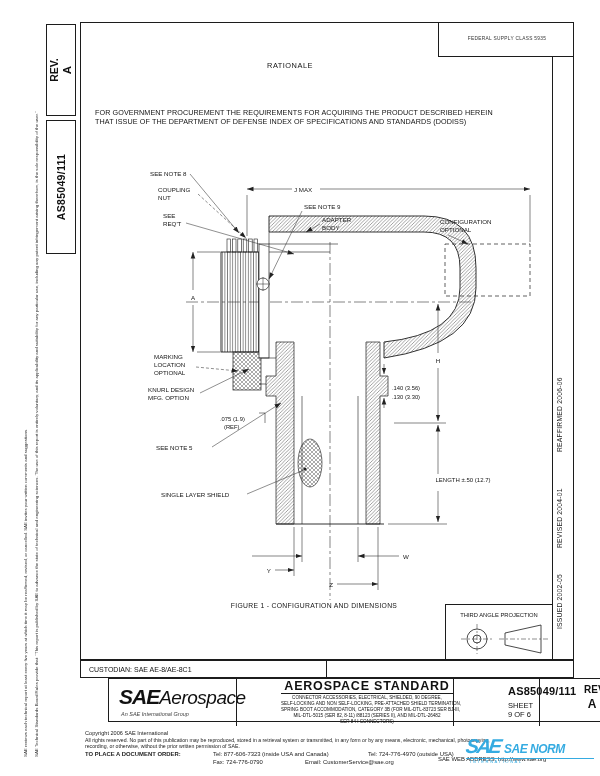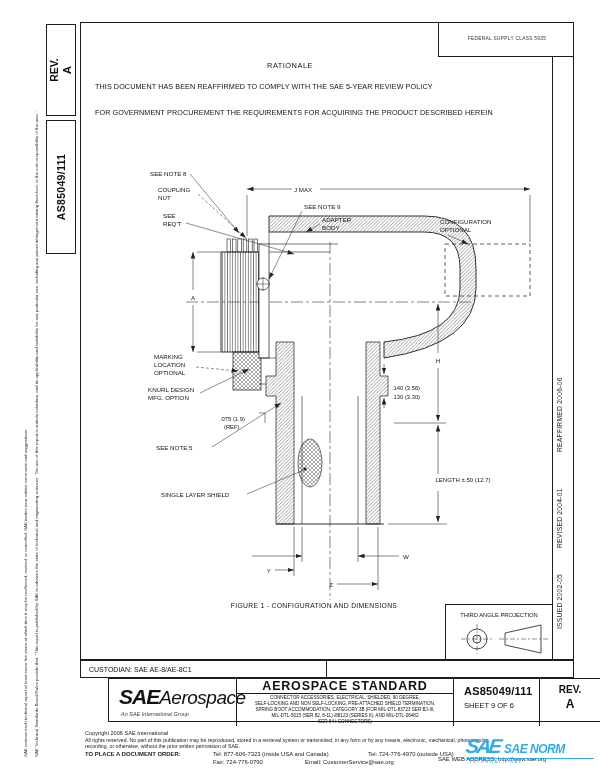--- a/index.html
+++ b/index.html
@@ -10,21 +10,21 @@
   .whitebg{background:#fff;}
   
   .vtext{position:absolute;transform-origin:0 0;transform:rotate(-90deg);white-space:nowrap;}
   .rotwrap{position:absolute;left:50%;top:50%;transform:translate(-50%,-50%) rotate(-90deg);
            text-align:center;white-space:nowrap;}
   .disc{font-size:4.4px;color:#333;letter-spacing:0px;}
   .datetxt{font-size:6.8px;color:#222;letter-spacing:.2px;}
   .rat-title{font-size:7.4px;letter-spacing:.5px;text-align:center;}
   .rat-line{font-size:7.2px;letter-spacing:.1px;line-height:9.3px;white-space:nowrap;}
   .cust{font-size:7px;line-height:17px;padding-left:8px;}
-  .tb-cell{position:absolute;box-sizing:border-box;border-left:1px solid #1c1c1c;}
+  .tb-cell{position:absolute;box-sizing:border-box;border-left:1px solid #1c1c1c;padding-left:44px;}
   .subtl{font-size:4.6px;line-height:5.9px;text-align:center;white-space:nowrap;}
   .foot{font-size:5.9px;color:#222;white-space:nowrap;}
   .wm{color:#2ba7e0;}
   svg text{font-family:"Liberation Sans",sans-serif;fill:#151515;}
 </style>
 </head>
 <body>
 
 <div class="page">
 
@@ -47,23 +47,23 @@
   </div>
 
   <div class="vtext disc" style="left:34px;top:757px;z-index:2;">SAE Technical Standards Board Rules provide that: "This report is published by SAE to advance the state of technical and engineering sciences. The use of this report is entirely voluntary, and its applicability and suitability for any particular use, including any patent infringement arising therefrom, is the sole responsibility of the user."</div>
   <div class="vtext disc" style="left:23px;top:757px;z-index:2;">SAE reviews each technical report at least every five years at which time it may be reaffirmed, revised, or cancelled. SAE invites your written comments and suggestions.</div>
 
   <div class="vtext datetxt" style="left:556px;top:452px;z-index:2;">REAFFIRMED 2006-06</div>
   <div class="vtext datetxt" style="left:556px;top:548px;z-index:2;">REVISED 2004-01</div>
   <div class="vtext datetxt" style="left:556px;top:629px;z-index:2;">ISSUED 2002-05</div>
 
   <div class="abs rat-title" style="left:80px;top:61px;width:420px;z-index:6;">RATIONALE</div>
-  <div class="abs rat-line" style="left:95px;top:82px;z-index:6;">THIS DOCUMENT HAS BEEN REAFFIRMED TO COMPLY WITH THE SAE 5-YEAR REVIEW POLICY</div>
   <div class="abs" style="left:95px;top:108px;z-index:6;">
     <div class="rat-line">FOR GOVERNMENT PROCUREMENT THE REQUIREMENTS FOR ACQUIRING THE PRODUCT DESCRIBED HEREIN</div>
+    <div class="rat-line">THAT ISSUE OF THE DEPARTMENT OF DEFENSE INDEX OF SPECIFICATIONS AND STANDARDS (DODISS)</div>
   </div>
 
   <div class="frame" style="left:445px;top:604px;width:108px;height:56px;z-index:1;"></div>
 
   <svg class="abs" style="left:0;top:0;z-index:5;pointer-events:none;" width="600" height="776" viewBox="0 0 600 776">
     <defs>
       <pattern id="hatch" patternUnits="userSpaceOnUse" width="3.5" height="3.5">
         <path d="M0,3.5 L3.5,0" stroke="#555" stroke-width="0.55"></path>
       </pattern>
       <pattern id="cross" patternUnits="userSpaceOnUse" width="4" height="4">

